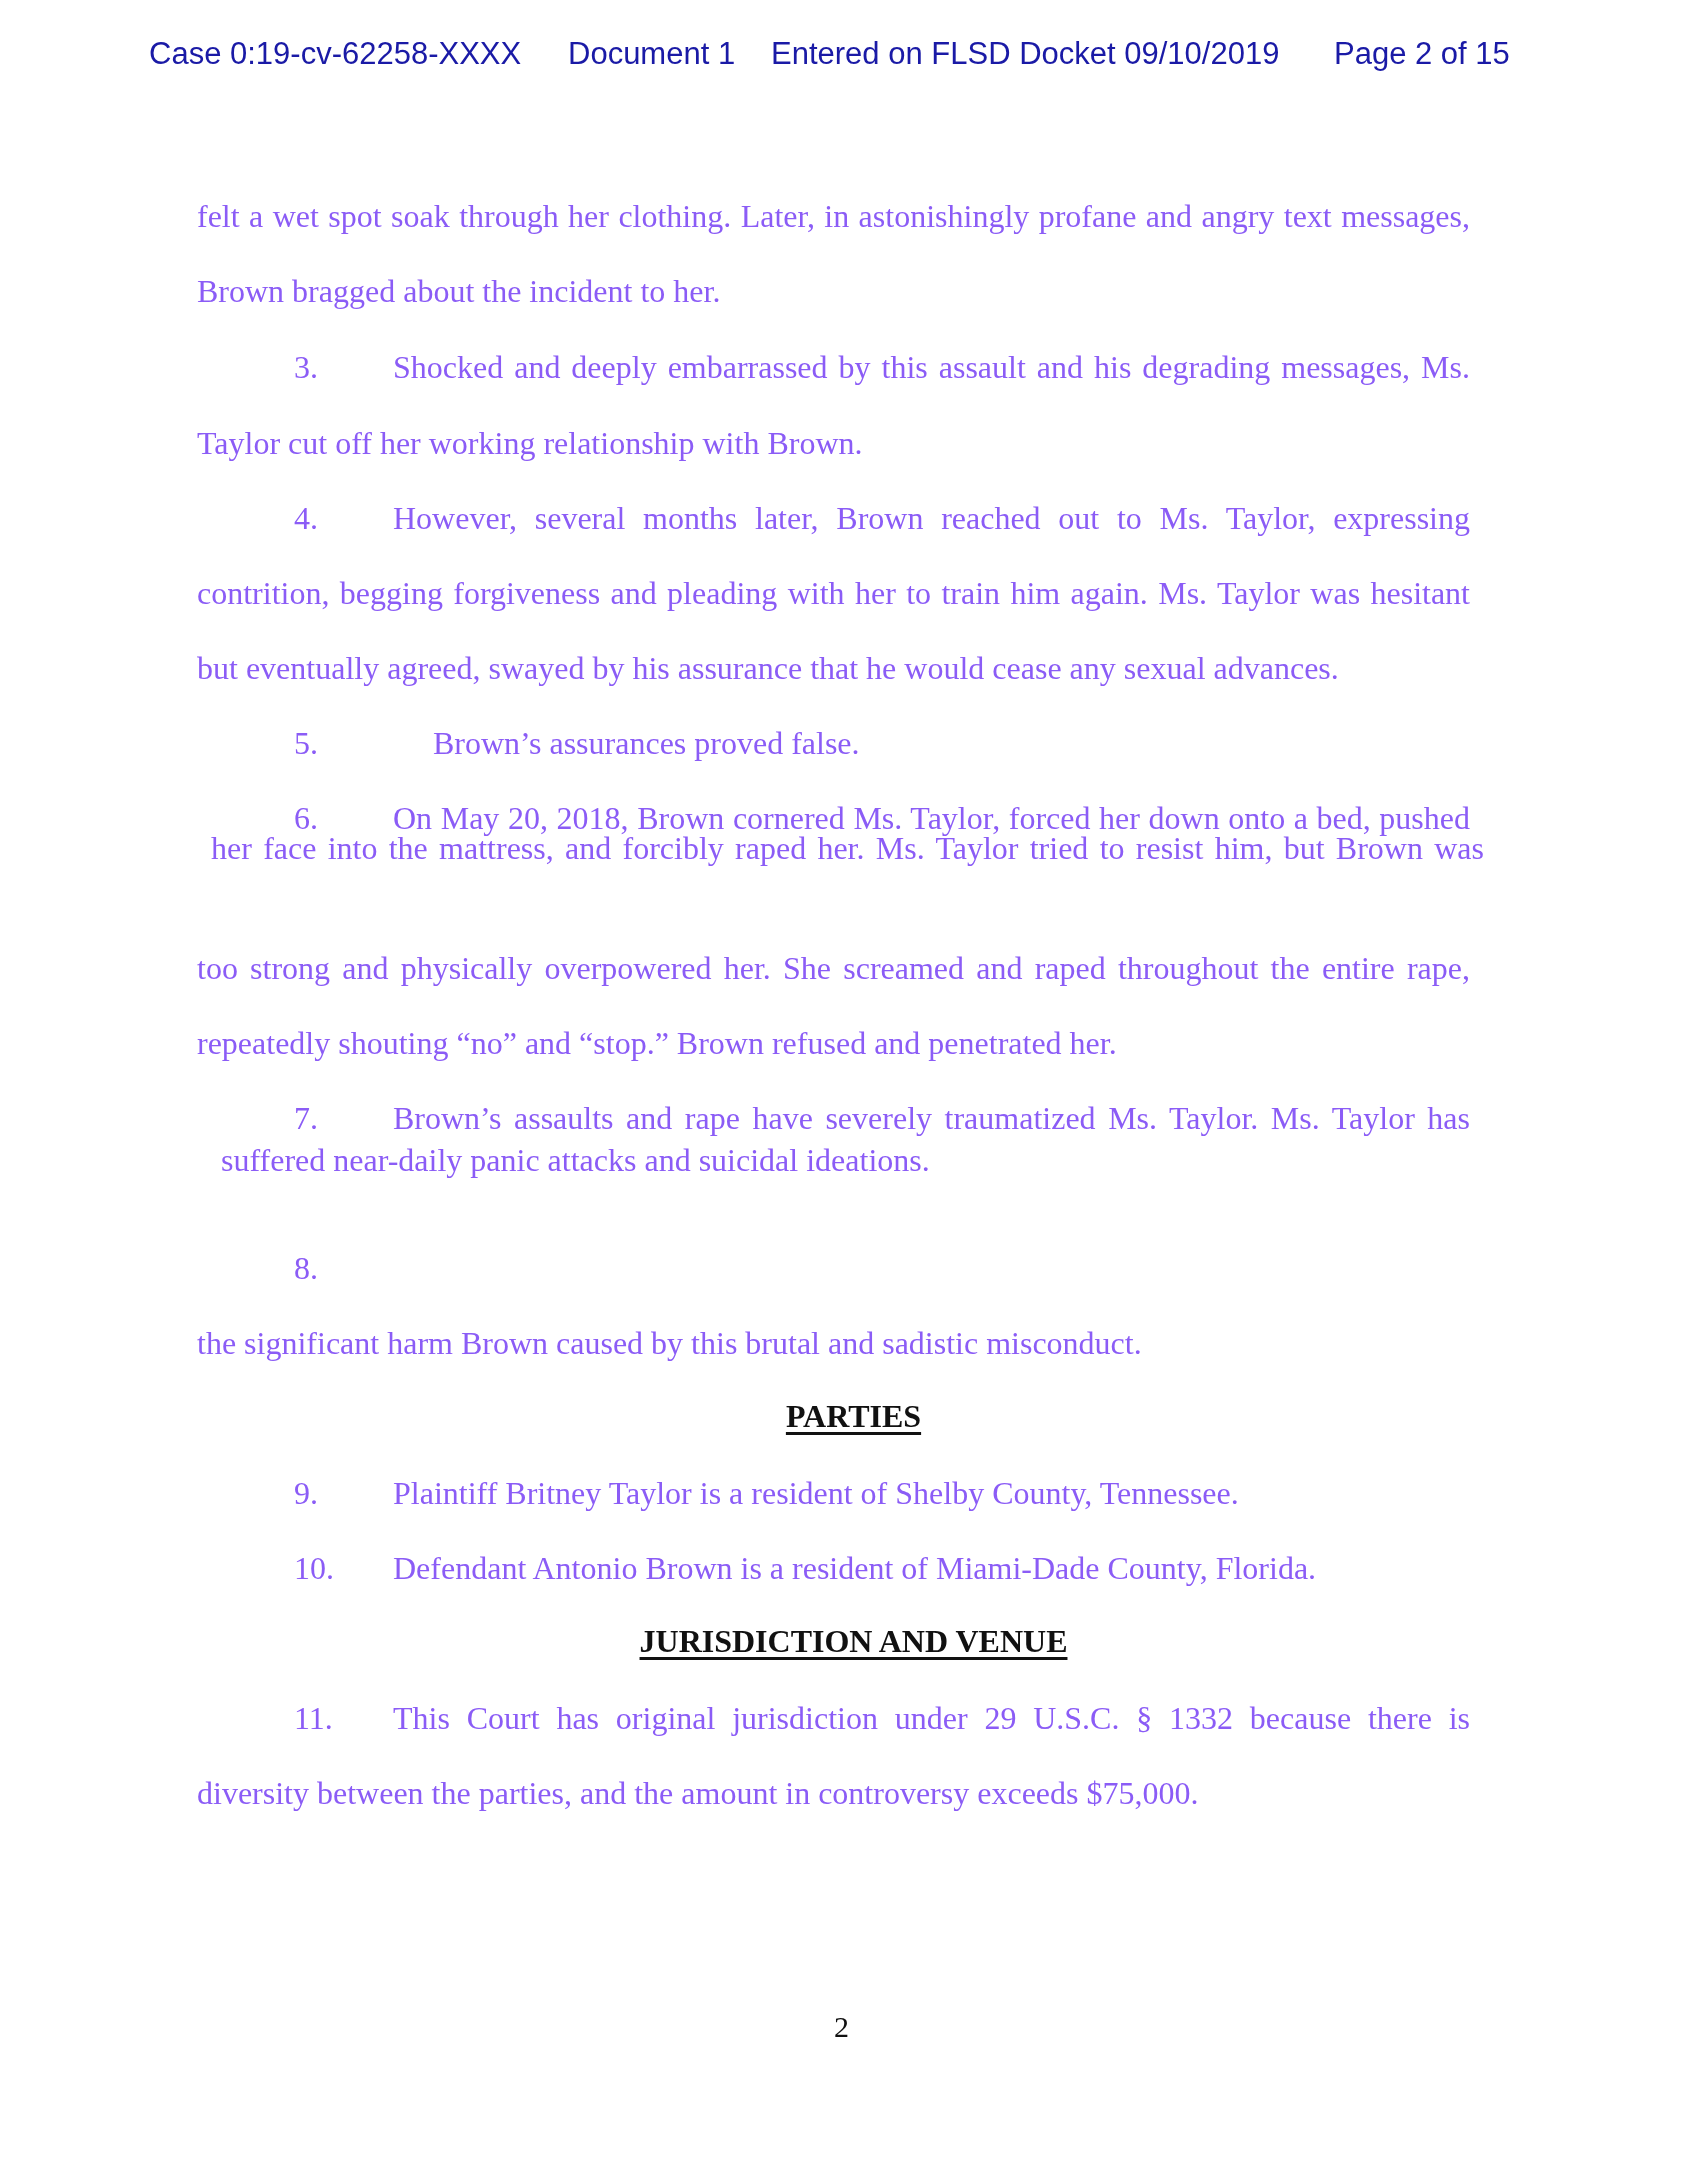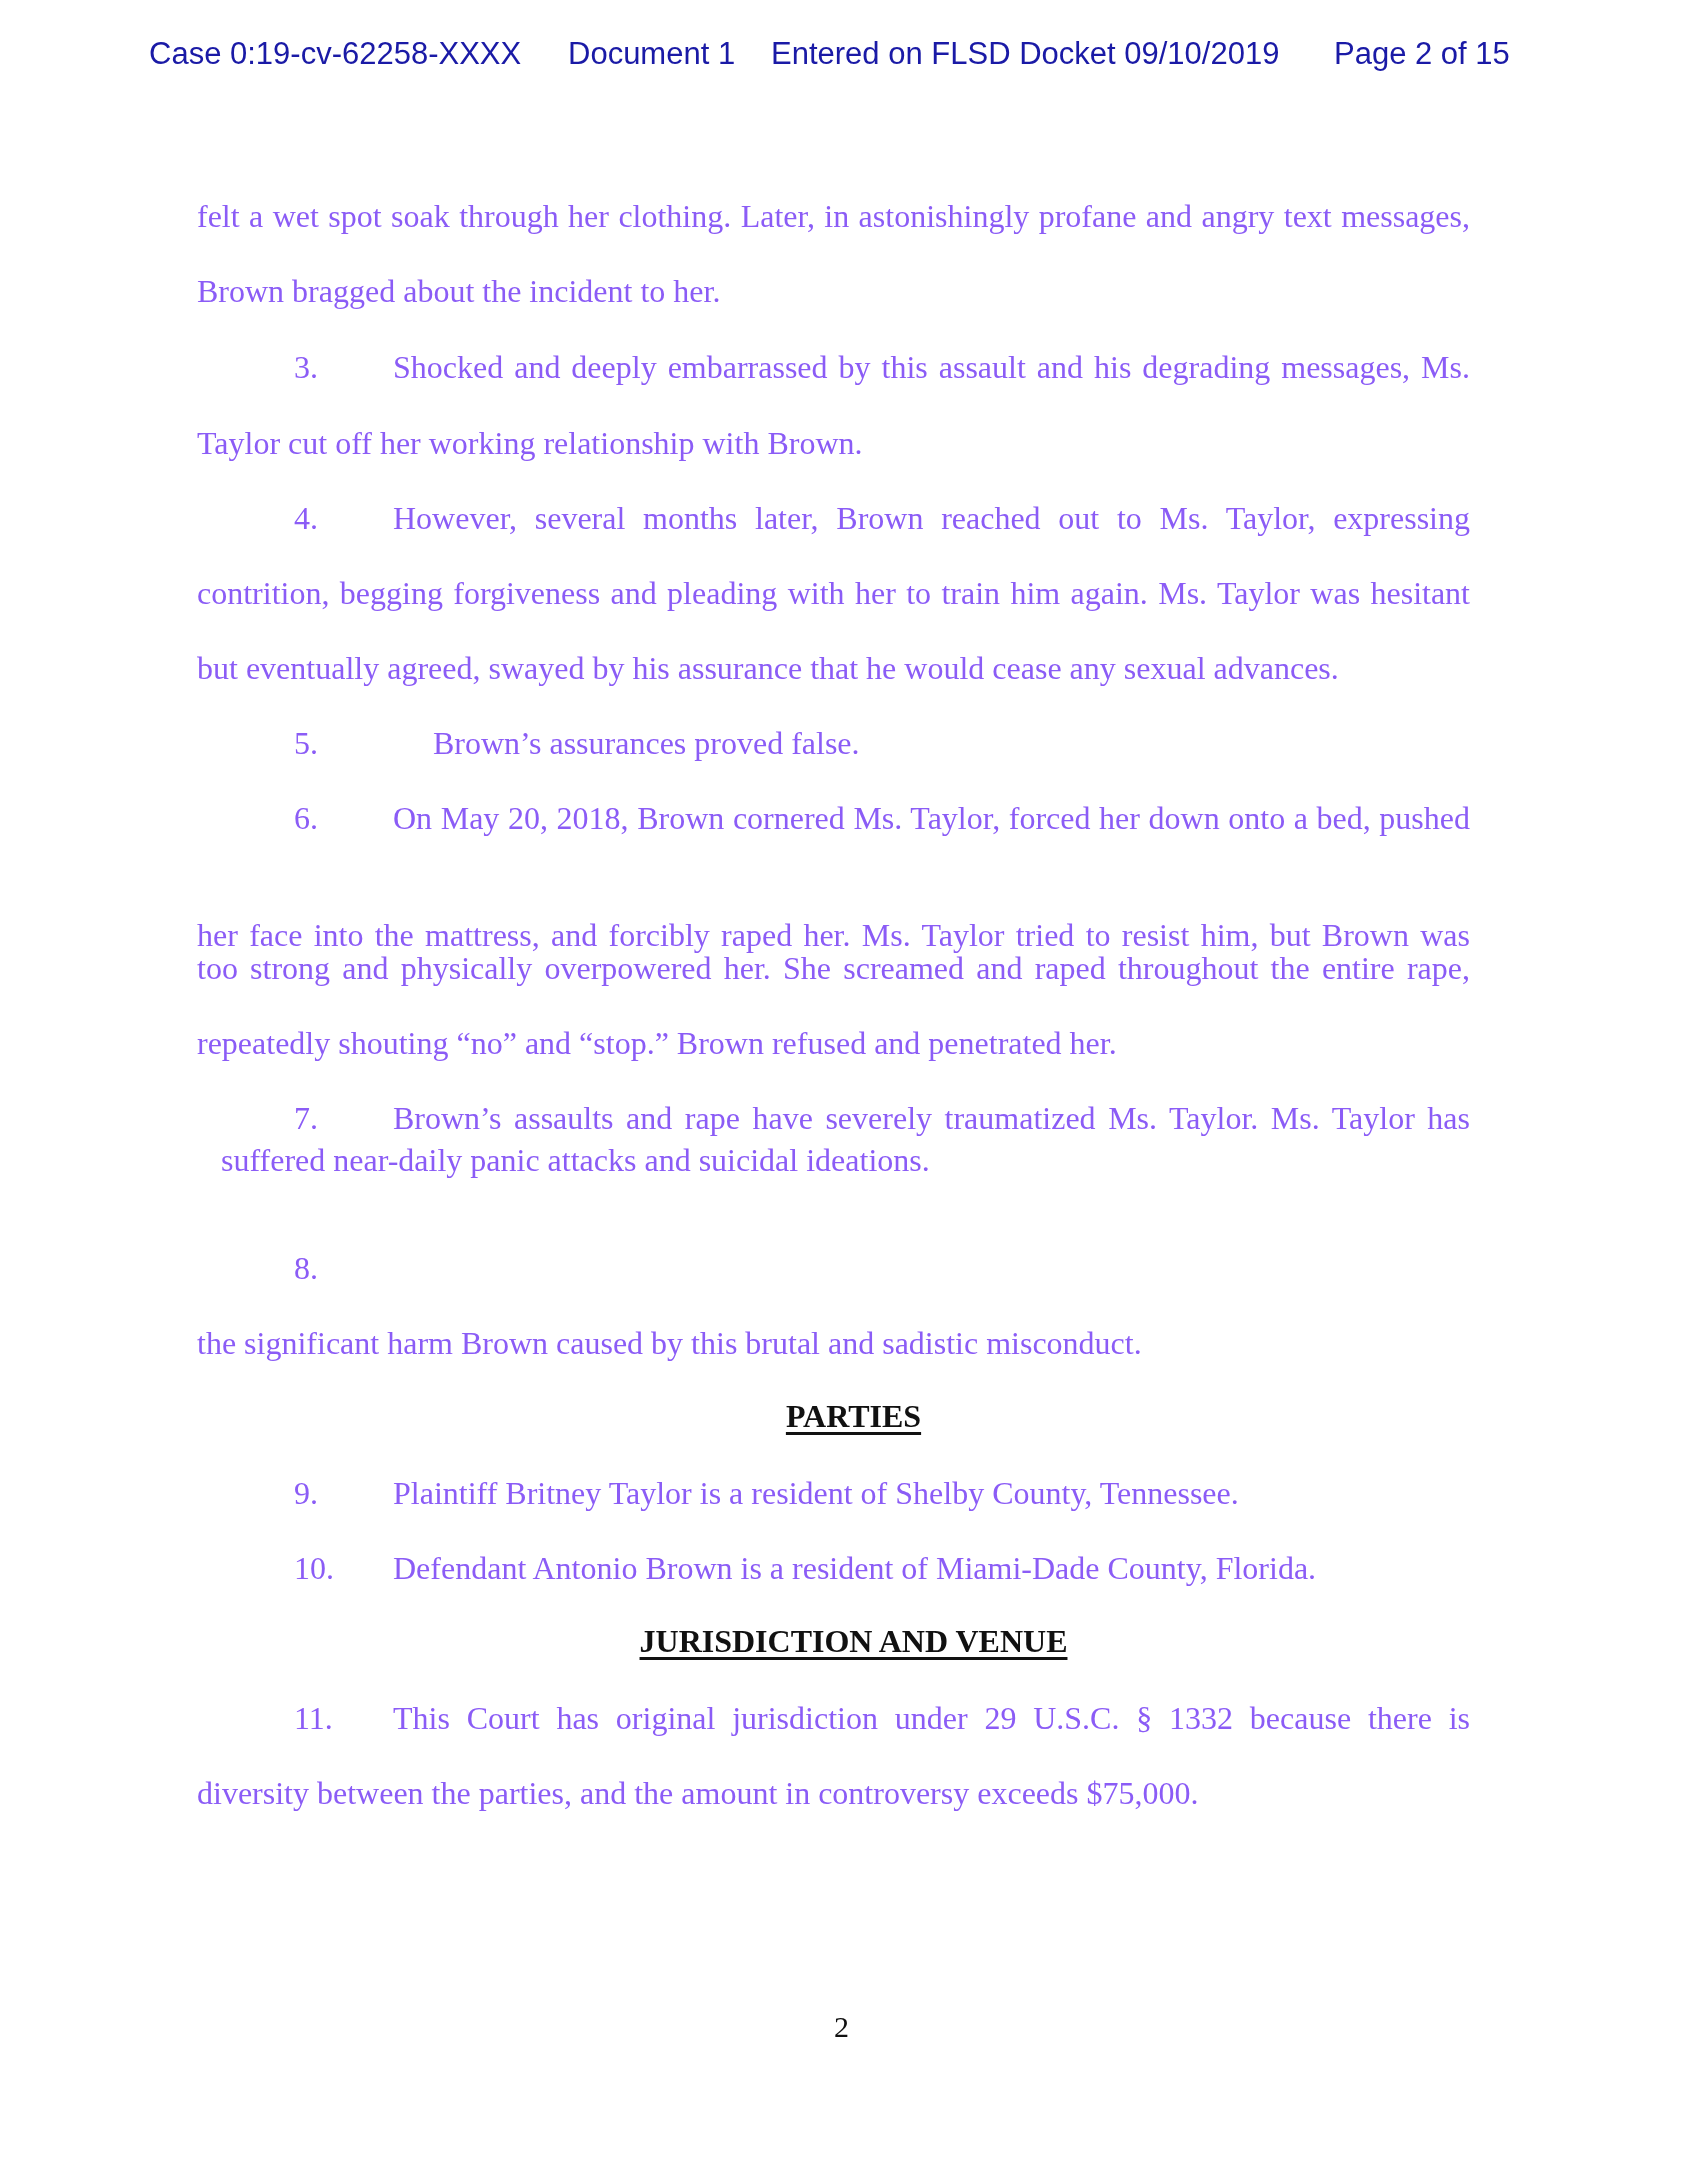--- a/index.html
+++ b/index.html
@@ -55,21 +55,21 @@
       <div class="line justify" style="top: 573px;">contrition, begging forgiveness and pleading with her to train him again. Ms. Taylor was hesitant</div>
       <div class="line" style="top: 648px;">but eventually agreed, swayed by his assurance that he would cease any sexual advances.</div>
       <div class="line" style="top: 723px;">
         <span class="num">5.</span>
         <span class="ptext" style="display: block; margin-left: 40px;"> Brown’s assurances proved false.</span>
       </div>
       <div class="line" style="top: 798px;">
         <span class="num">6.</span>
         <span class="ptext justify" style="display: block;">On May 20, 2018, Brown cornered Ms. Taylor, forced her down onto a bed, pushed</span>
       </div>
-      <div class="line justify" style="top: 915px;">her face into the mattress, and forcibly raped her.  Ms. Taylor tried to resist him, but Brown was</div>
+      <div class="line justify" style="top: 828px; margin-left: 14px;">her face into the mattress, and forcibly raped her.  Ms. Taylor tried to resist him, but Brown was</div>
       <div class="line justify" style="top: 948px;">too strong and physically overpowered her. She screamed and raped throughout the entire rape,</div>
       <div class="line" style="top: 1023px;">repeatedly shouting “no” and “stop.” Brown refused and penetrated her.</div>
       <div class="line" style="top: 1098px;">
         <span class="num">7.</span>
         <span class="ptext justify" style="display: block;">Brown’s assaults and rape have severely traumatized Ms. Taylor. Ms. Taylor has</span>
       </div>
       <div class="line" style="top: 1140px; margin-left: 24px;">suffered near-daily panic attacks and suicidal ideations.</div>
       <div class="line" style="top: 1248px;">
         <span class="num">8.</span>
       </div>

